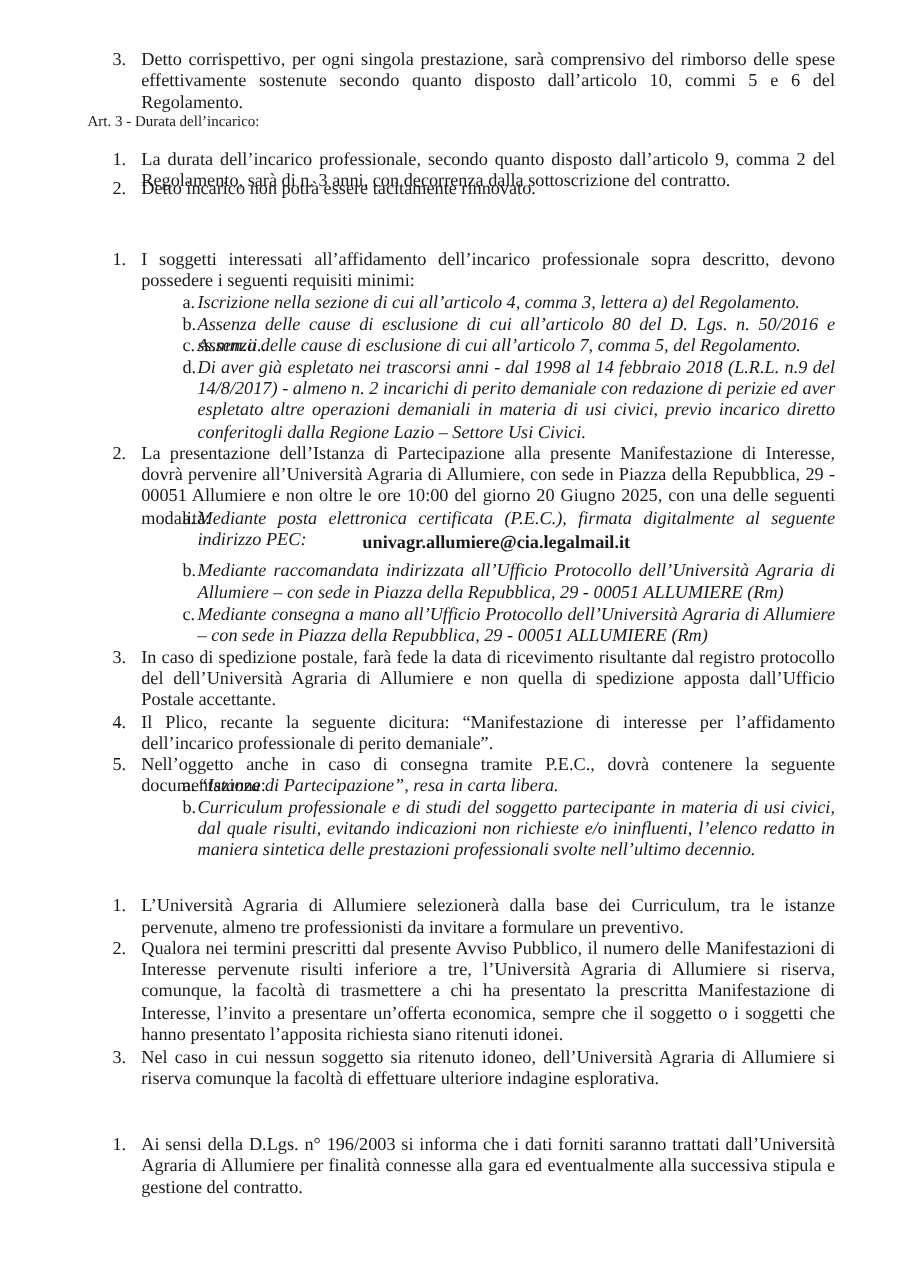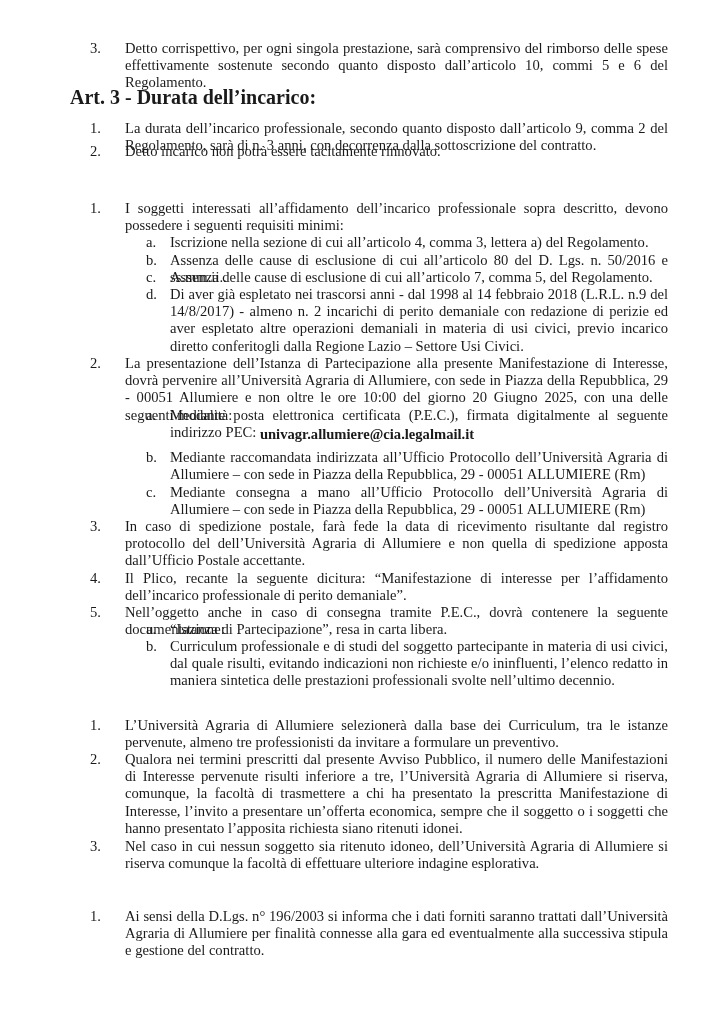--- a/index.html
+++ b/index.html
@@ -1,26 +1,26 @@
 <!DOCTYPE html>
 <html><head>
 <meta charset="utf-8">
 <style>
   html, body { margin:0; padding:0; background:#ffffff; }
   body { width:724px; height:1024px; position:relative; overflow:hidden;
          font-family:"Liberation Serif", serif; color:#1a1a1a; font-size:14.6px; }
   .page { position:absolute; left:0; top:0; width:724px; height:1024px; }
-  .h { position:absolute; left:70px; font-weight:bold; font-size:20px; line-height:17px; white-space:nowrap; }
+  .h { position:absolute; left:70px; font-weight:normal; font-size:12px; line-height:17px; white-space:nowrap; }
   .item { position:absolute; left:90px; width:578px; line-height:17.2px; }
   .item .num { position:absolute; left:0; top:0; }
-  .item .txt { margin-left:35px; text-align:justify; }
+  .item .txt { margin-left:23px; text-align:justify; }
   .sub { position:absolute; left:146px; width:522px; line-height:17.2px; }
   .sub .num { position:absolute; left:0; top:0; }
-  .sub .txt { margin-left:24px; text-align:justify; }
-  .center { position:absolute; left:78px; width:578px; text-align:center; font-weight:bold; line-height:17px; }
+  .sub .txt { margin-left:12px; text-align:justify;font-style:italic; }
+  .center { position:absolute; left:108px; width:578px; text-align:center; font-weight:bold; line-height:17px; }
 </style>
 </head>
 <body>
 
 <div class="page">
 
   <div class="item" style="top:40px">
     <span class="num">3.</span>
     <div class="txt">Detto corrispettivo, per ogni singola prestazione, sarà comprensivo del rimborso delle spese effettivamente sostenute secondo quanto disposto dall’articolo 10, commi 5 e 6 del Regolamento.</div>
   </div>

